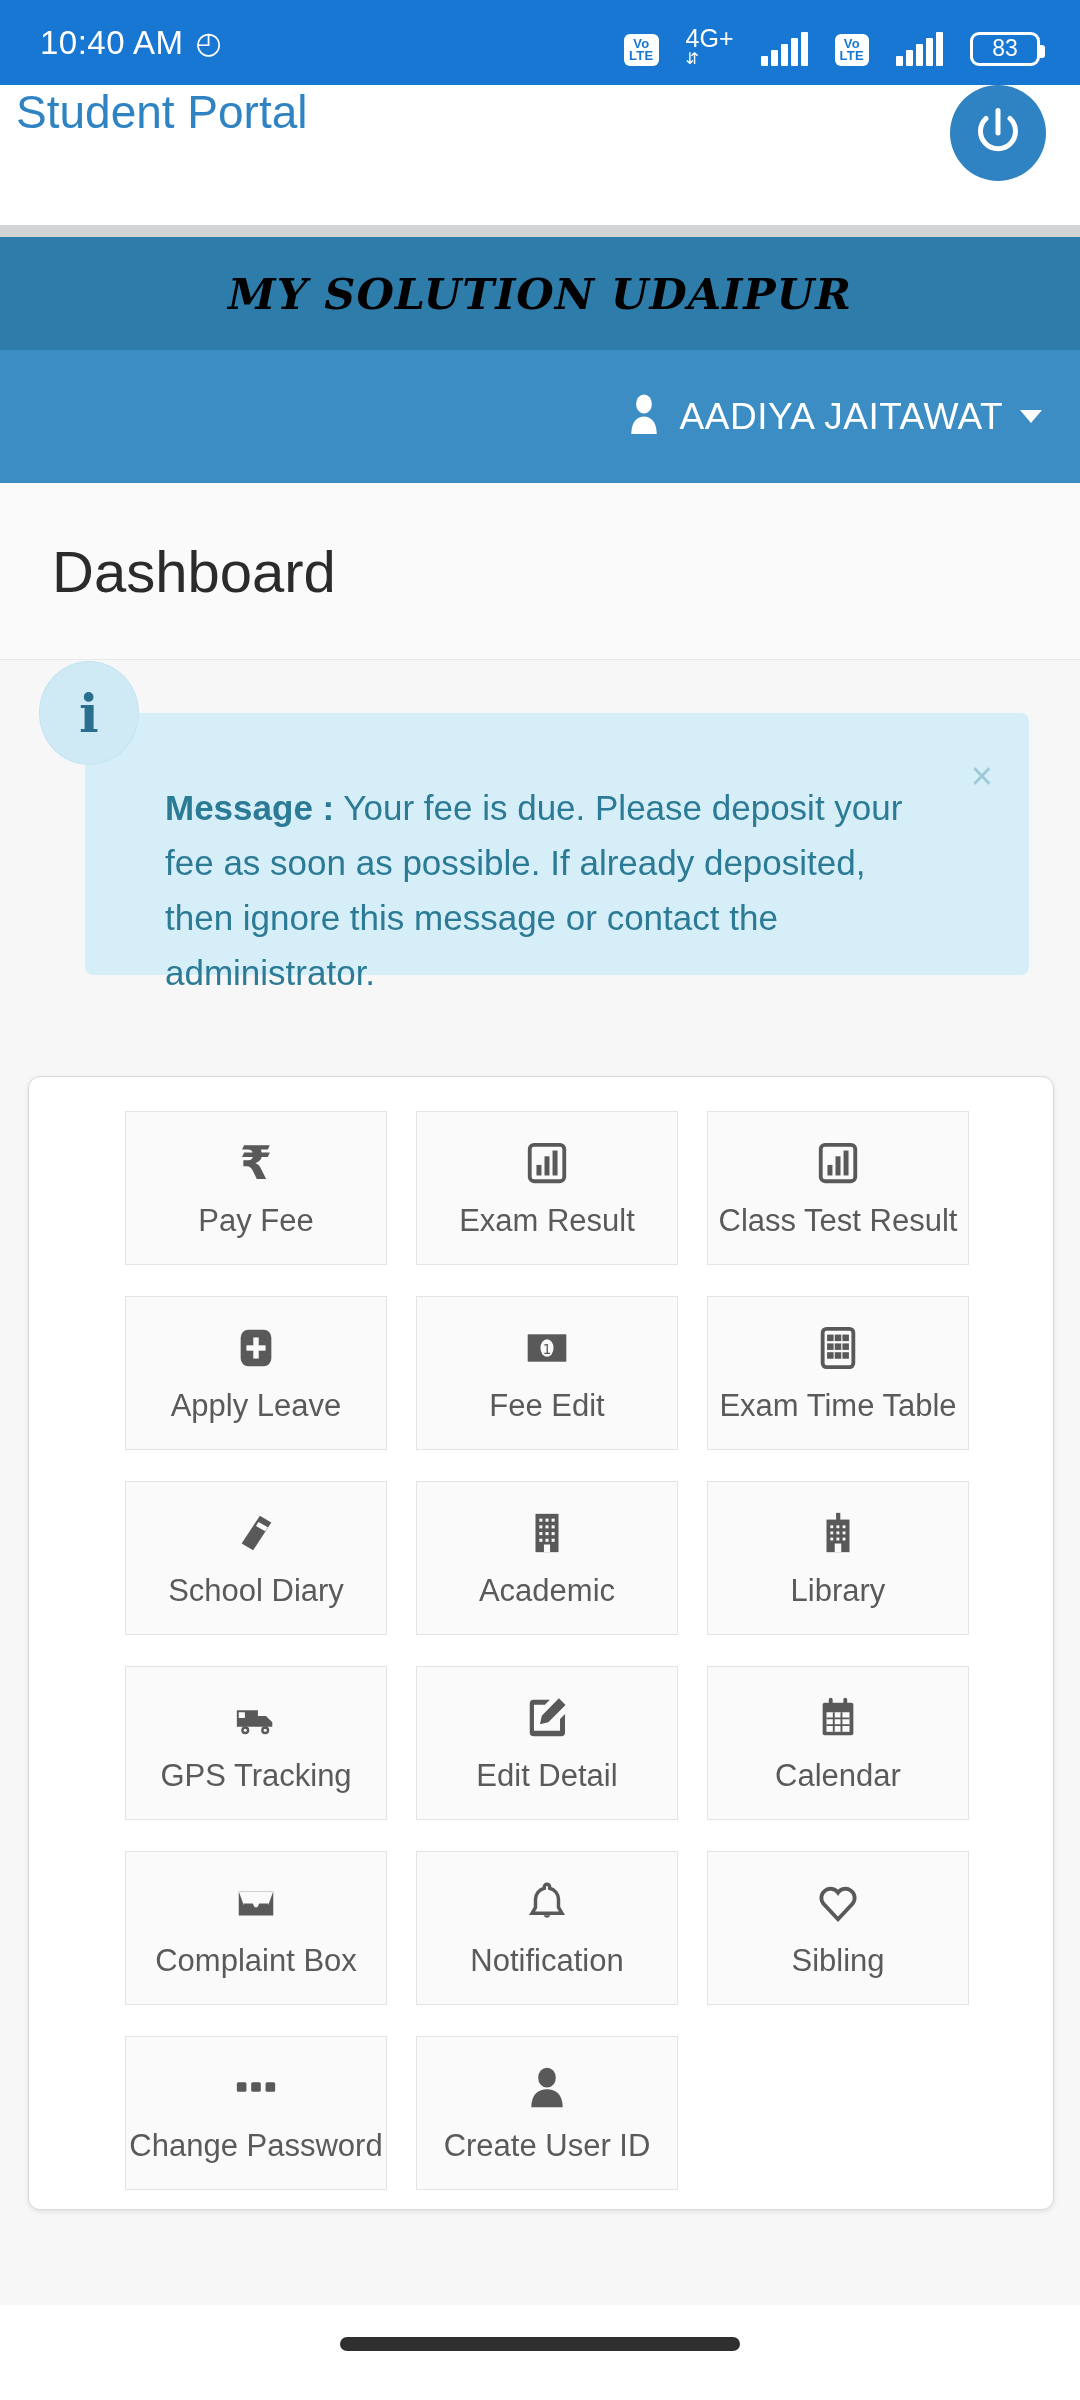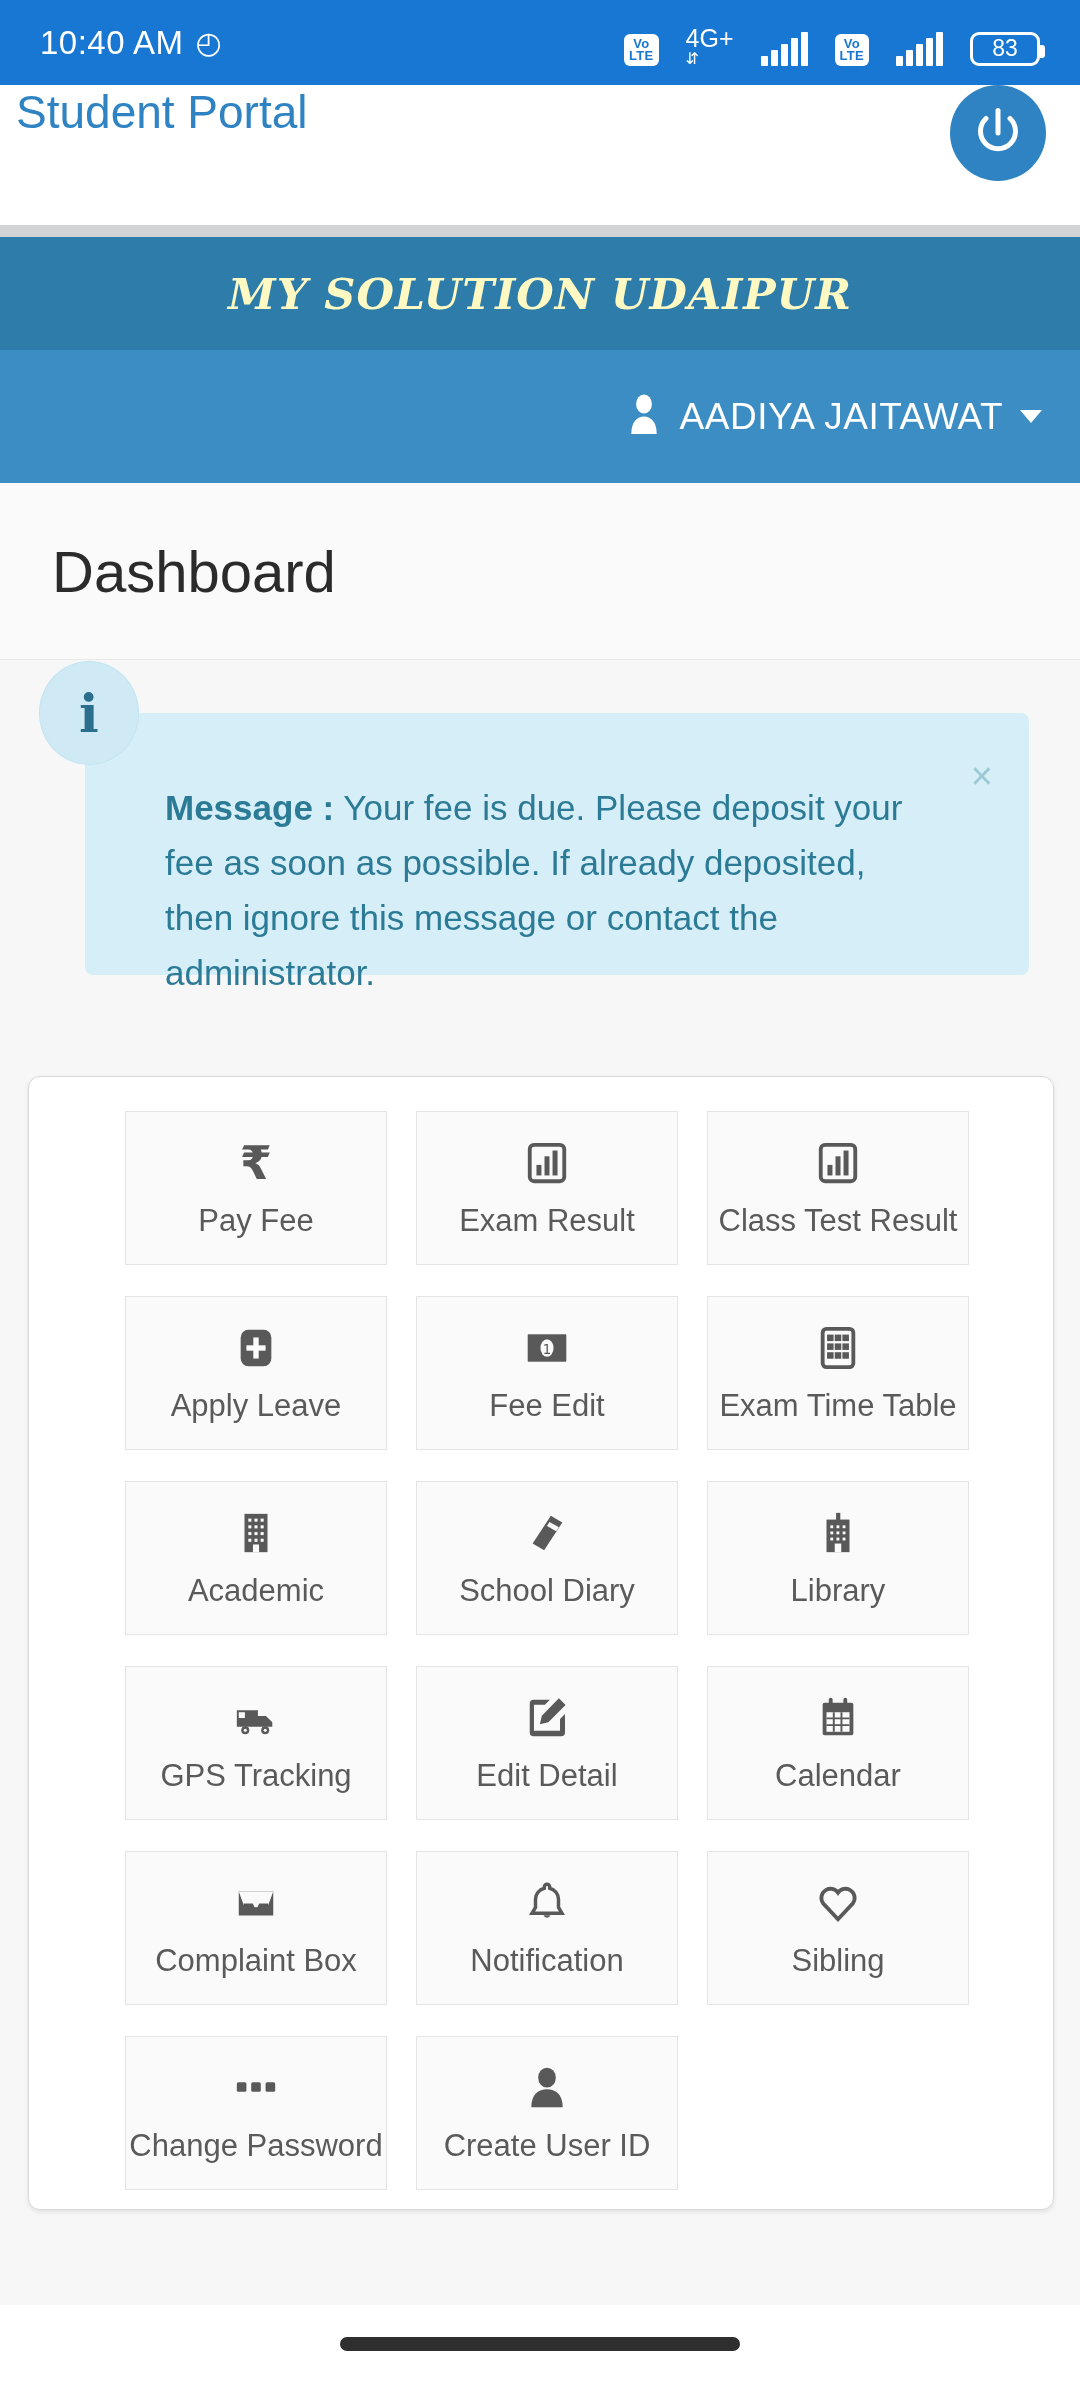--- a/index.html
+++ b/index.html
@@ -61,21 +61,21 @@
   #divider-bar {
     position:absolute; left:0; top:225px; width:1080px; height:12px; background:#d1d3d4;
   }
 
   
   #banner {
     position:absolute; left:0; top:237px; width:1080px; height:113px;
     background:#2e7caa; display:flex; align-items:center; justify-content:center;
   }
   #banner-text {
-    color:#fef9c3; font-size:43px; font-style:italic; font-weight:bold;
+    color:#000000; font-size:43px; font-style:italic; font-weight:bold;
     font-family:"DejaVu Serif", serif; letter-spacing:1px;
   }
   #userbar {
     position:absolute; left:0; top:350px; width:1080px; height:133px;
     background:#3c8dc4; display:flex; align-items:center; justify-content:flex-end;
     padding-right:38px; gap:17px;padding-left:40px;
   }
   #user-name { color:#fff; font-size:37px; letter-spacing:.5px; }
   #caret { width:0;height:0;border-left:11px solid transparent;border-right:11px solid transparent;border-top:13px solid #fff; }
 
@@ -280,20 +280,29 @@
               <rect x="14.3" y="5" width="3.4" height="3.4"></rect>
               <rect x="6.3" y="9.6" width="3.4" height="3.4"></rect>
               <rect x="10.3" y="9.6" width="3.4" height="3.4"></rect>
               <rect x="14.3" y="9.6" width="3.4" height="3.4"></rect>
               <rect x="6.3" y="14.2" width="3.4" height="3.4"></rect>
               <rect x="10.3" y="14.2" width="3.4" height="3.4"></rect>
               <rect x="14.3" y="14.2" width="3.4" height="3.4"></rect>
             </svg>
           </div>
           <div class="tile-label">Exam Time Table</div>
+        </div>
+        <div class="tile">
+          <div class="tile-icon">
+            <svg width="46" height="46" viewBox="0 0 24 24">
+              <path d="M4.5 17.5 L14 3 L20 6.5 L10.5 21 Z"></path>
+              <path d="M13.3 6.2 L18.2 9 L16.8 11.1 L12 8.3 Z" fill="#fafafa"></path>
+            </svg>
+          </div>
+          <div class="tile-label">School Diary</div>
         </div>
         <div class="tile">
           <div class="tile-icon">
             <svg width="46" height="46" viewBox="0 0 24 24">
               <rect x="6" y="2" width="12" height="20"></rect>
               <rect x="8" y="4.5" width="1.6" height="1.6" fill="#fafafa"></rect>
               <rect x="11.2" y="4.5" width="1.6" height="1.6" fill="#fafafa"></rect>
               <rect x="14.4" y="4.5" width="1.6" height="1.6" fill="#fafafa"></rect>
               <rect x="8" y="8" width="1.6" height="1.6" fill="#fafafa"></rect>
               <rect x="11.2" y="8" width="1.6" height="1.6" fill="#fafafa"></rect>
@@ -305,29 +314,20 @@
               <rect x="11.2" y="15" width="1.6" height="1.6" fill="#fafafa"></rect>
               <rect x="14.4" y="15" width="1.6" height="1.6" fill="#fafafa"></rect>
               <rect x="10.4" y="18" width="3.2" height="4" fill="#fafafa"></rect>
             </svg>
           </div>
           <div class="tile-label">Academic</div>
         </div>
         <div class="tile">
           <div class="tile-icon">
             <svg width="46" height="46" viewBox="0 0 24 24">
-              <path d="M4.5 17.5 L14 3 L20 6.5 L10.5 21 Z"></path>
-              <path d="M13.3 6.2 L18.2 9 L16.8 11.1 L12 8.3 Z" fill="#fafafa"></path>
-            </svg>
-          </div>
-          <div class="tile-label">School Diary</div>
-        </div>
-        <div class="tile">
-          <div class="tile-icon">
-            <svg width="46" height="46" viewBox="0 0 24 24">
               <rect x="6" y="5" width="12" height="17"></rect>
               <rect x="11" y="1.5" width="2.2" height="4"></rect>
               <rect x="8" y="8" width="1.5" height="1.5" fill="#fafafa"></rect>
               <rect x="11.2" y="8" width="1.5" height="1.5" fill="#fafafa"></rect>
               <rect x="14.4" y="8" width="1.5" height="1.5" fill="#fafafa"></rect>
               <rect x="8" y="11.2" width="1.5" height="1.5" fill="#fafafa"></rect>
               <rect x="11.2" y="11.2" width="1.5" height="1.5" fill="#fafafa"></rect>
               <rect x="14.4" y="11.2" width="1.5" height="1.5" fill="#fafafa"></rect>
               <rect x="8" y="14.4" width="1.5" height="1.5" fill="#fafafa"></rect>
               <rect x="11.2" y="14.4" width="1.5" height="1.5" fill="#fafafa"></rect>

